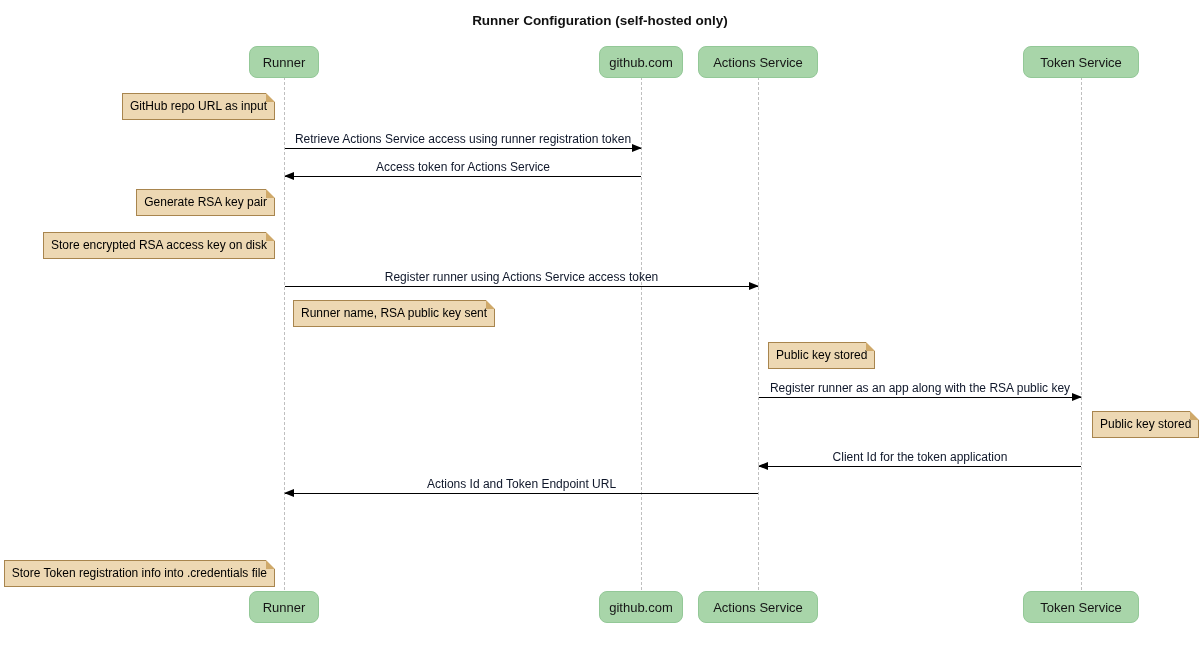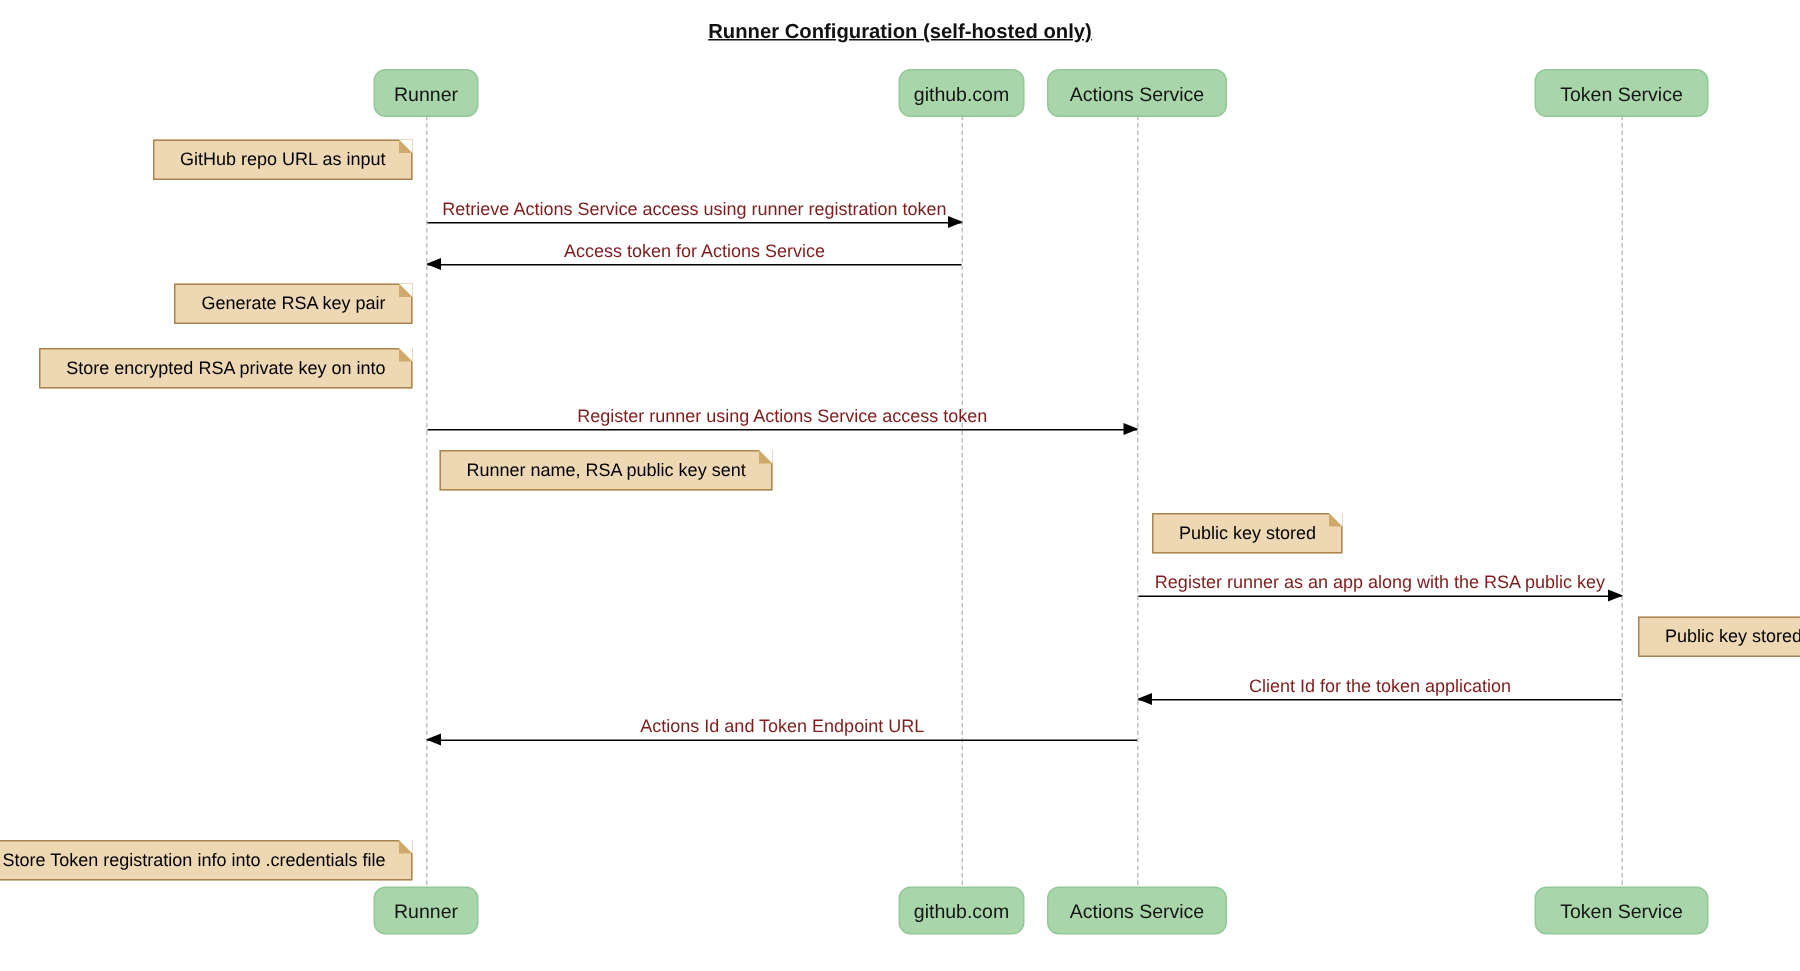--- a/index.html
+++ b/index.html
@@ -2,42 +2,42 @@
 <html><head>
 <meta charset="utf-8">
 <style>
   html,body{margin:0;padding:0;background:#ffffff;}
   #stage{
     position:relative;width:1200px;height:647px;background:#ffffff;overflow:hidden;
     font-family:"Liberation Sans","DejaVu Sans",sans-serif;color:#000;
   }
   .title{
     position:absolute;top:13px;left:0;width:100%;text-align:center;
-    font-size:13.5px;font-weight:bold;color:#111;text-decoration:underline;
+    font-size:13.5px;font-weight:bold;color:#111;
   }
   .lifeline{
     position:absolute;width:0;border-left:1px dashed #bfbfbf;
   }
   .pbox{
     position:absolute;height:32px;background:#a8d5a9;border:1px solid #93c897;
     border-radius:8px;display:flex;align-items:center;justify-content:center;
     font-size:13px;color:#151515;box-sizing:border-box;white-space:nowrap;
   }
   .msg{position:absolute;}
   .mline{position:absolute;left:0;right:0;top:0;height:0;border-top:1px solid #000;}
   .mlabel{
     position:absolute;left:0;right:0;bottom:2px;text-align:center;
-    font-size:12px;white-space:nowrap;color:#7f1d1d;
+    font-size:12px;white-space:nowrap;color:#0f172a;
   }
   .ahead{position:absolute;width:0;height:0;top:-4px;}
   .ahead.right{right:-1px;border-left:10px solid #000;border-top:4px solid transparent;border-bottom:4px solid transparent;}
   .ahead.left{left:-1px;border-right:10px solid #000;border-top:4px solid transparent;border-bottom:4px solid transparent;}
   .note{
     position:absolute;background:#edd8b3;border:1px solid #a8854e;
-    font-size:12px;line-height:15px;padding:5px 17px;white-space:nowrap;color:#000;
+    font-size:12px;line-height:15px;padding:5px 7px;white-space:nowrap;color:#000;
     box-sizing:border-box;
   }
   .note::after{
     content:"";position:absolute;top:-1px;right:-1px;width:0;height:0;
     border-style:solid;border-width:0 9px 9px 0;
     border-color:#ffffff #ffffff #cfa96a #cfa96a;
   }
 </style>
 </head>
 <body>
@@ -69,21 +69,21 @@
     <div class="ahead right"></div>
   </div>
 
   <div class="msg" style="left:285px;top:176px;width:356px">
     <div class="mlabel">Access token for Actions Service</div>
     <div class="mline"></div>
     <div class="ahead left"></div>
   </div>
 
   <div class="note" style="right:925px;top:189px">Generate RSA key pair</div>
-  <div class="note" style="right:925px;top:232px">Store encrypted RSA private key on into</div>
+  <div class="note" style="right:925px;top:232px">Store encrypted RSA access key on disk</div>
 
   <div class="msg" style="left:285px;top:286px;width:473px">
     <div class="mlabel">Register runner using Actions Service access token</div>
     <div class="mline"></div>
     <div class="ahead right"></div>
   </div>
 
   <div class="note" style="left:293px;top:300px">Runner name, RSA public key sent</div>
   <div class="note" style="left:768px;top:342px">Public key stored</div>
 

